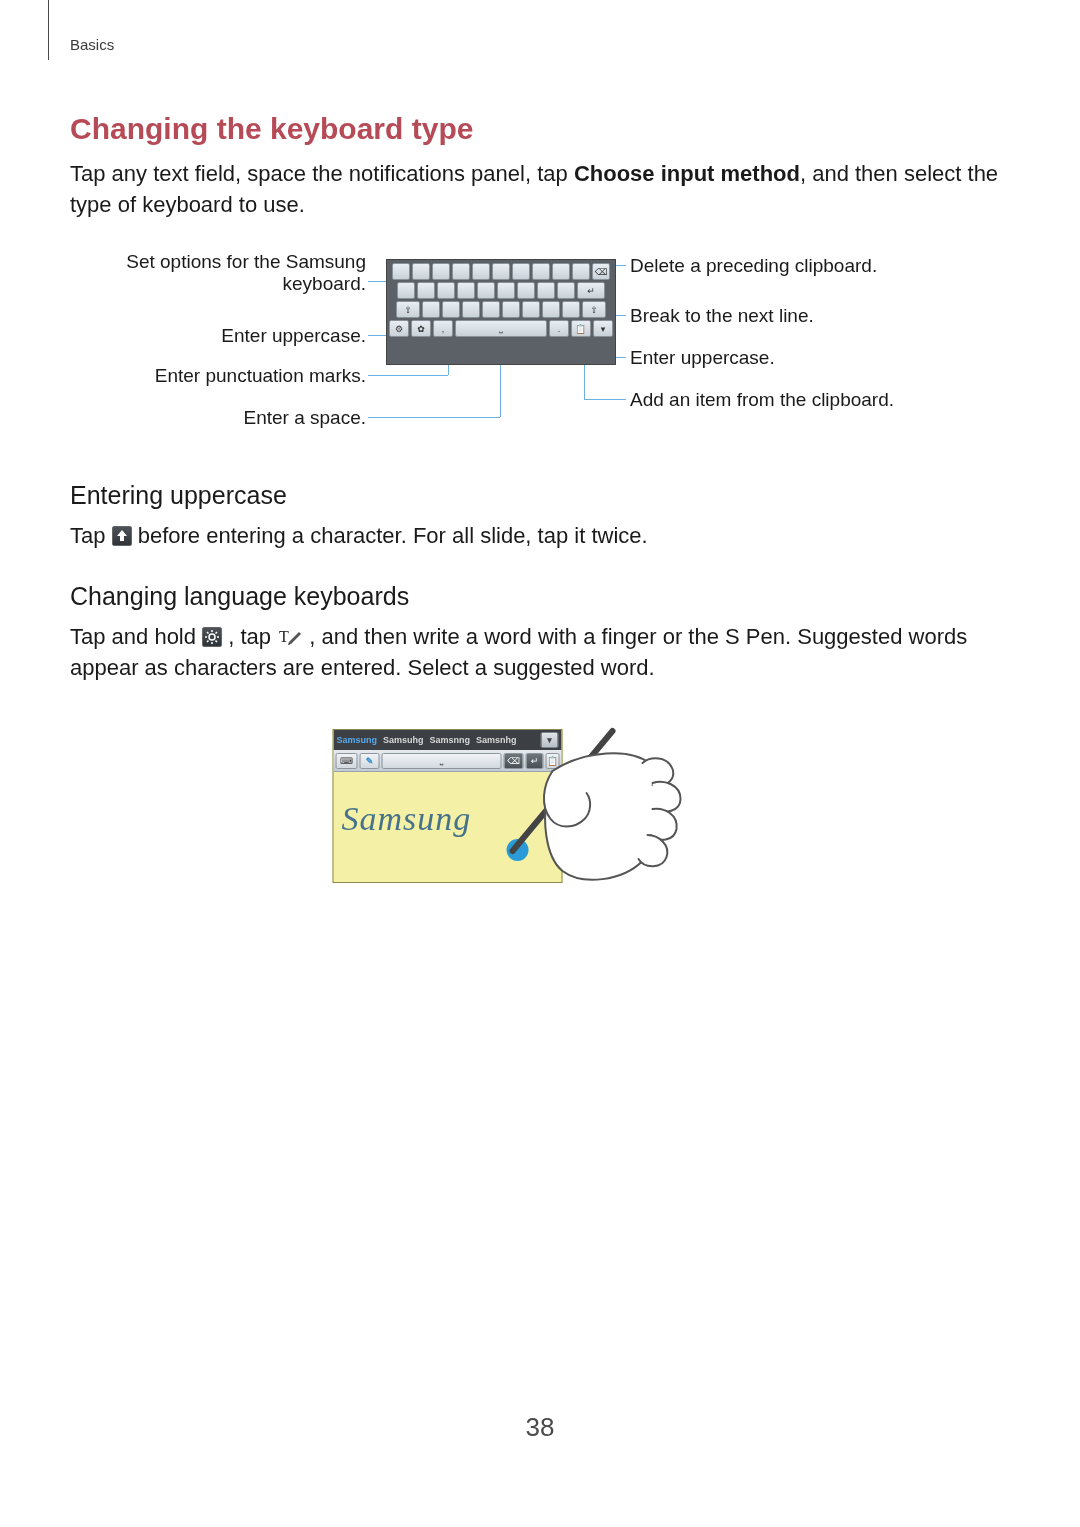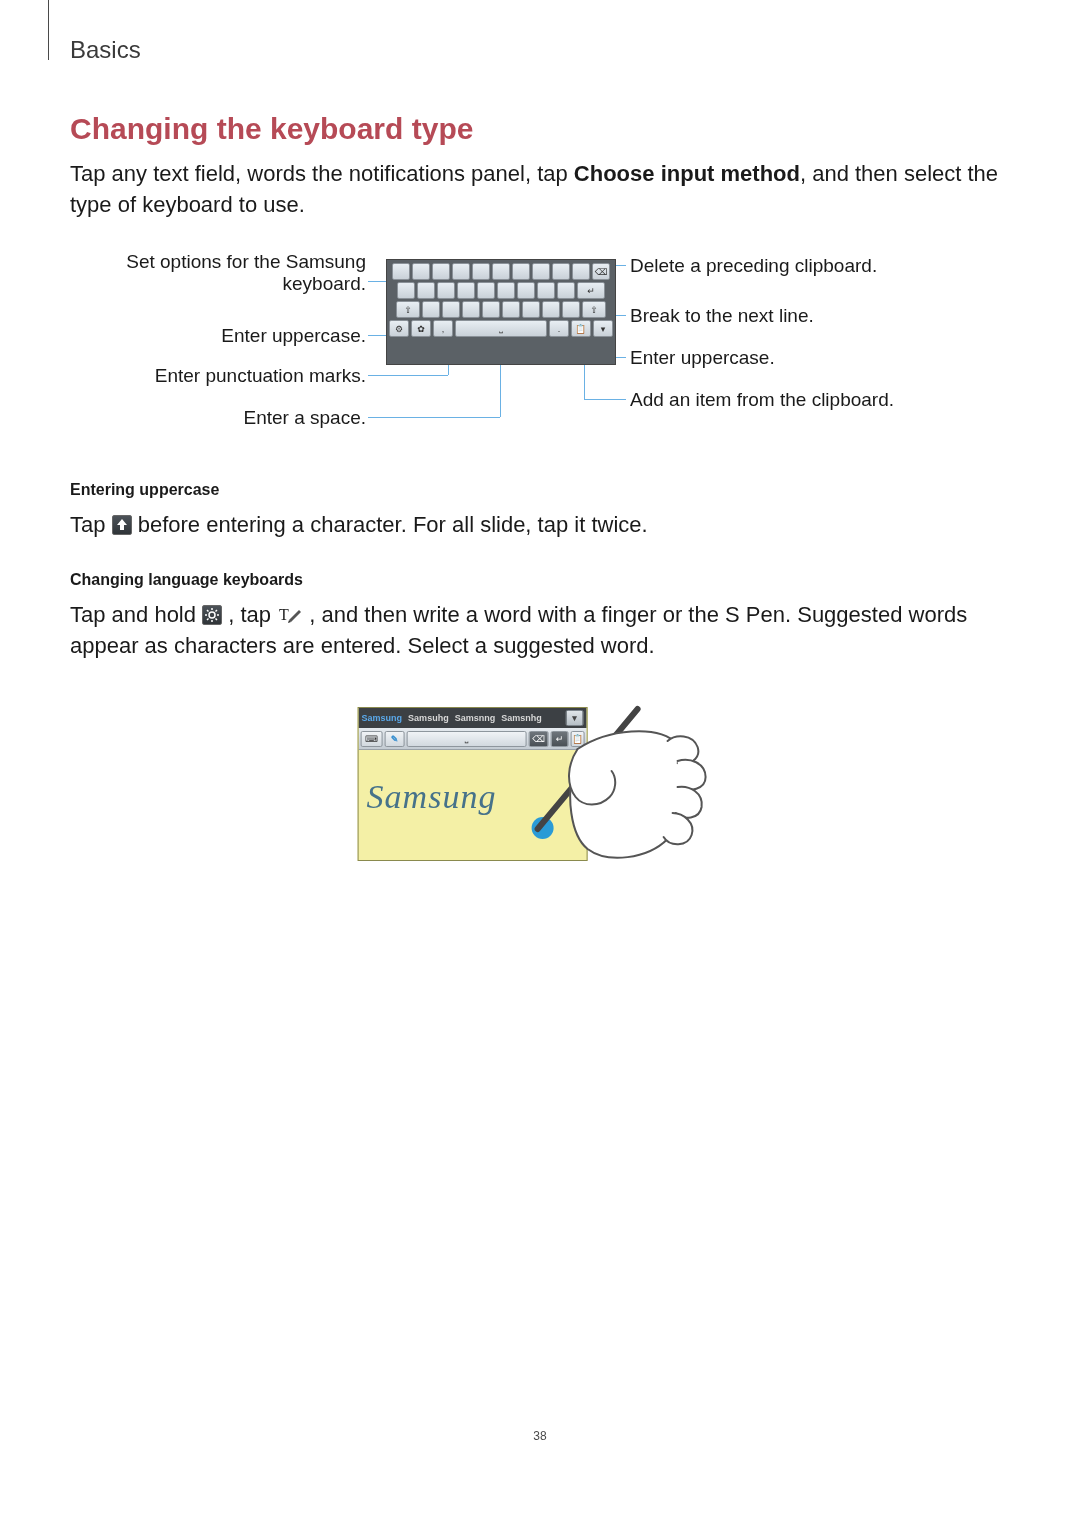--- a/index.html
+++ b/index.html
@@ -25,52 +25,52 @@
     left: 48px;
     top: 0;
     width: 0;
     height: 60px;
     border-left: 1px solid #4a4a4a;
   }
   .breadcrumb {
     position: absolute;
     top: 36px;
     left: 70px;
-    font-size: 24px;
+    font-size: 15px;
     color: #3a3a3a;
   }
   h1 {
     font-family: "Segoe UI", "Myriad Pro", Arial, sans-serif;
     font-weight: 600;
     font-size: 30px;
     color: #b64a56;
     margin: 0 0 12px 0;
   }
   h1.first { margin-top: 74px; }
   h1.second { margin-top: 36px; }
   p.body {
     font-size: 22px;
     line-height: 1.42;
     margin: 0 0 10px 0;
     color: #1a1a1a;
   }
   strong.embold { font-weight: 700; }
   h2.sub {
-    font-weight: 700;
-    font-size: 16px;
+    font-weight: 400;
+    font-size: 25px;
     color: #1a1a1a;
     margin: 30px 0 10px 0;
   }
   .pagenum {
     position: absolute;
     left: 0;
     right: 0;
     bottom: 84px;
     text-align: center;
-    font-size: 12px;
+    font-size: 26px;
     color: #4a4a4a;
   }
 
   
   .kbd-diagram {
     position: relative;
     width: 940px;
     height: 200px;
     margin: 31px 0 4px 38px;
   }
@@ -152,20 +152,21 @@
   .inline-icon.tpen svg { top: 0; left: 0; width: 26px; height: 20px; }
 
   
   .hw-fig {
     position: relative;
     width: 320px;
     height: 194px;
     left: 50%;
     transform: translateX(-57%);
     margin-top: 34px;
+    padding-left: 44px;
   }
   .hw-box {
     position: absolute;
     left: 0; top: 12px;
     width: 230px; height: 154px;
     background: #f4f0a6;
     border: 1px solid #8a8a4e;
     box-sizing: border-box;
     overflow: hidden;
   }
@@ -239,21 +240,21 @@
 </style>
 </head>
 <body>
 
 <div class="page">
   <div class="side-rule"></div>
   <div class="breadcrumb">Basics</div>
 
   <h1 class="first">Changing the keyboard type</h1>
   <p class="body">
-    <span>Tap any text field, words the notifications panel, tap </span><strong class="embold">Choose input method</strong><span>, and then select the type of keyboard to use.</span>
+    <span>Tap any text field, space the notifications panel, tap </span><strong class="embold">Choose input method</strong><span>, and then select the type of keyboard to use.</span>
   </p>
 
 
   <div class="kbd-diagram">
 
     <div class="kbd-left-labels">
       <div style="top:0;">Set options for the Samsung</div>
       <div style="top:22px;">keyboard.</div>
       <div style="top:74px;">Enter uppercase.</div>
       <div style="top:114px;">Enter punctuation marks.</div>

